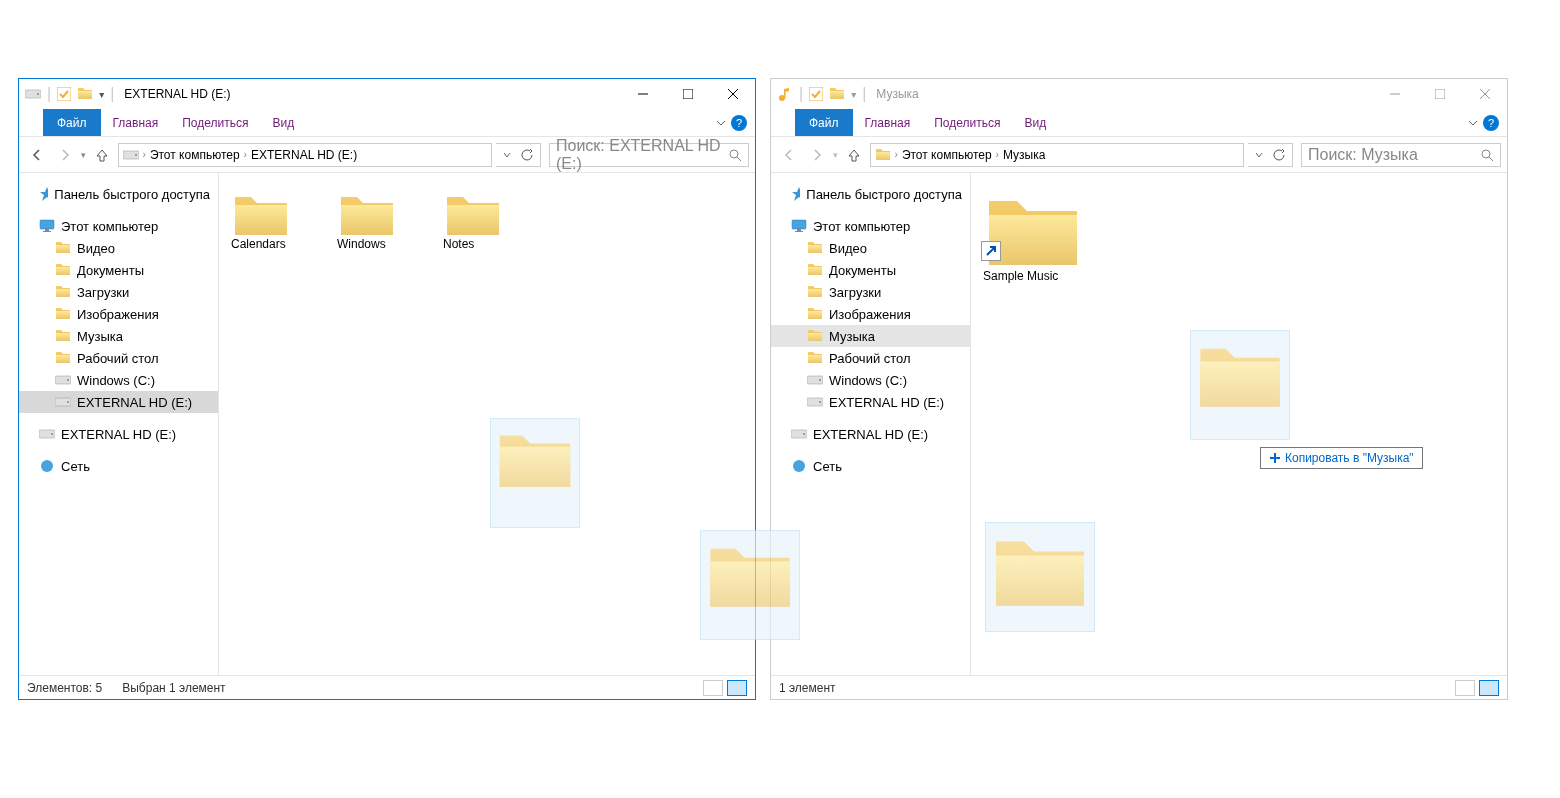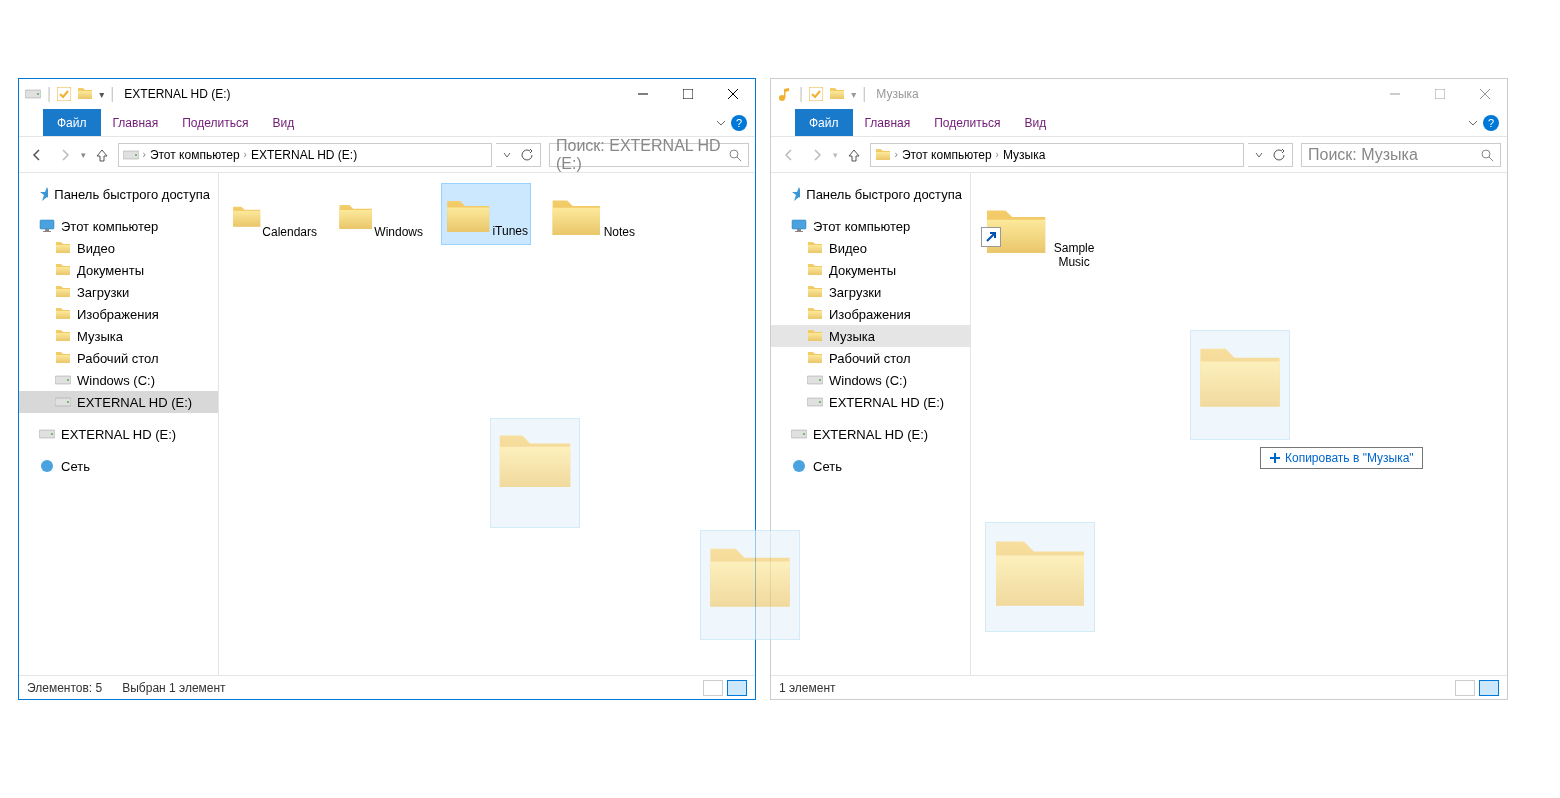--- a/index.html
+++ b/index.html
@@ -28,21 +28,21 @@
 .search-box span:first-child { flex: 1; }
 .body-area { flex: 1; display: flex; overflow: hidden; }
 .sidebar { width: 200px; border-right: 1px solid #e5e5e5; padding: 10px 0; font-size: 13px; overflow-y: auto; }
 .sb-item { display: flex; align-items: center; padding: 3px 8px 3px 20px; gap: 6px; color: #000; white-space: nowrap; }
 .sb-item.indent { padding-left: 36px; }
 .sb-item.selected { background: #d8d8d8; }
 .sb-item.highlight { background: #e5e5e5; }
 .sb-spacer { height: 10px; }
 .content { flex: 1; position: relative; padding: 10px; }
 .icon-grid { display: flex; flex-wrap: wrap; gap: 8px 16px; align-content: flex-start; }
-.folder-item { width: 90px; display: flex; flex-direction: row; align-items: flex-end; padding: 6px 2px; font-size: 12px; text-align: center; }
+.folder-item { width: 90px; display: flex; flex-direction: column; align-items: flex-start; padding: 6px 2px; font-size: 12px; text-align: center; }
 .folder-item.selected { background: #cce8ff; border: 1px solid #99d1ff; }
 .folder-svg { width: 60px; height: 48px; }
 .folder-svg.large { width: 100px; height: 80px; }
 .shortcut-arrow { position: absolute; bottom: 28px; left: 0; width: 20px; height: 20px; background: #fff; border: 1px solid #999; display: flex; align-items: center; justify-content: center; }
 .folder-item.large { width: 120px; position: relative; }
 .status-bar { height: 24px; border-top: 1px solid #e5e5e5; display: flex; align-items: center; font-size: 12px; color: #333; padding: 0 8px; }
 .status-right { margin-left: auto; display: flex; gap: 4px; }
 .view-btn { width: 20px; height: 16px; border: 1px solid #ccc; }
 .view-btn.active { background: #cce8ff; border-color: #0078d7; }
 .drag-ghost { position: absolute; opacity: 0.65; pointer-events: none; background: #e8f3fb; border: 1px solid #bde0f7; padding: 4px; }
@@ -267,26 +267,20 @@
               <use href="#folder-icon"></use>
             </svg>
             <span>Calendars</span>
           </div>
         <div class="folder-item">
             <svg class="folder-svg" viewBox="0 0 60 48">
               <use href="#folder-icon"></use>
             </svg>
             <span>Windows</span>
           </div>
-        <div class="folder-item selected">
-            <svg class="folder-svg" viewBox="0 0 60 48">
-              <use href="#folder-icon"></use>
-            </svg>
-            <span>iTunes</span>
-          </div>
         <div class="folder-item">
             <svg class="folder-svg" viewBox="0 0 60 48">
               <use href="#folder-icon"></use>
             </svg>
             <span>Notes</span>
           </div>
       </div>
     </div>
   </div>
   <div class="status-bar">

